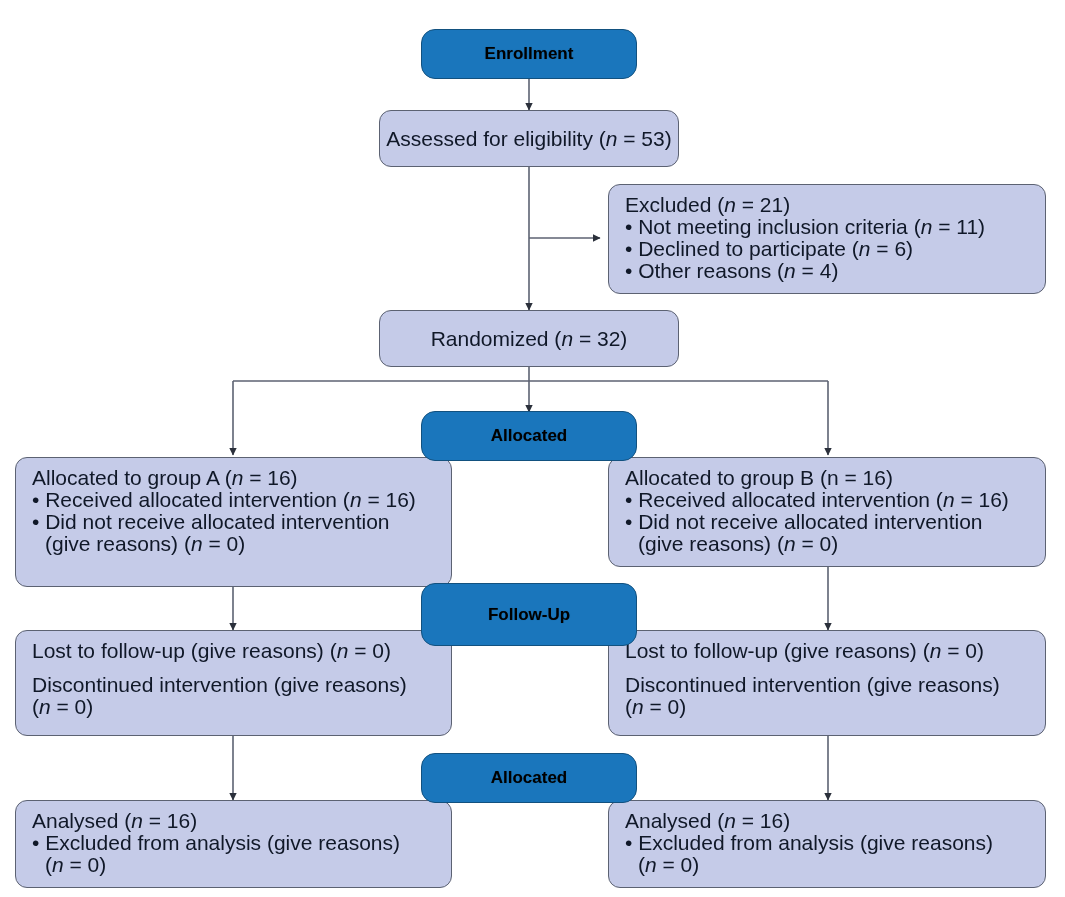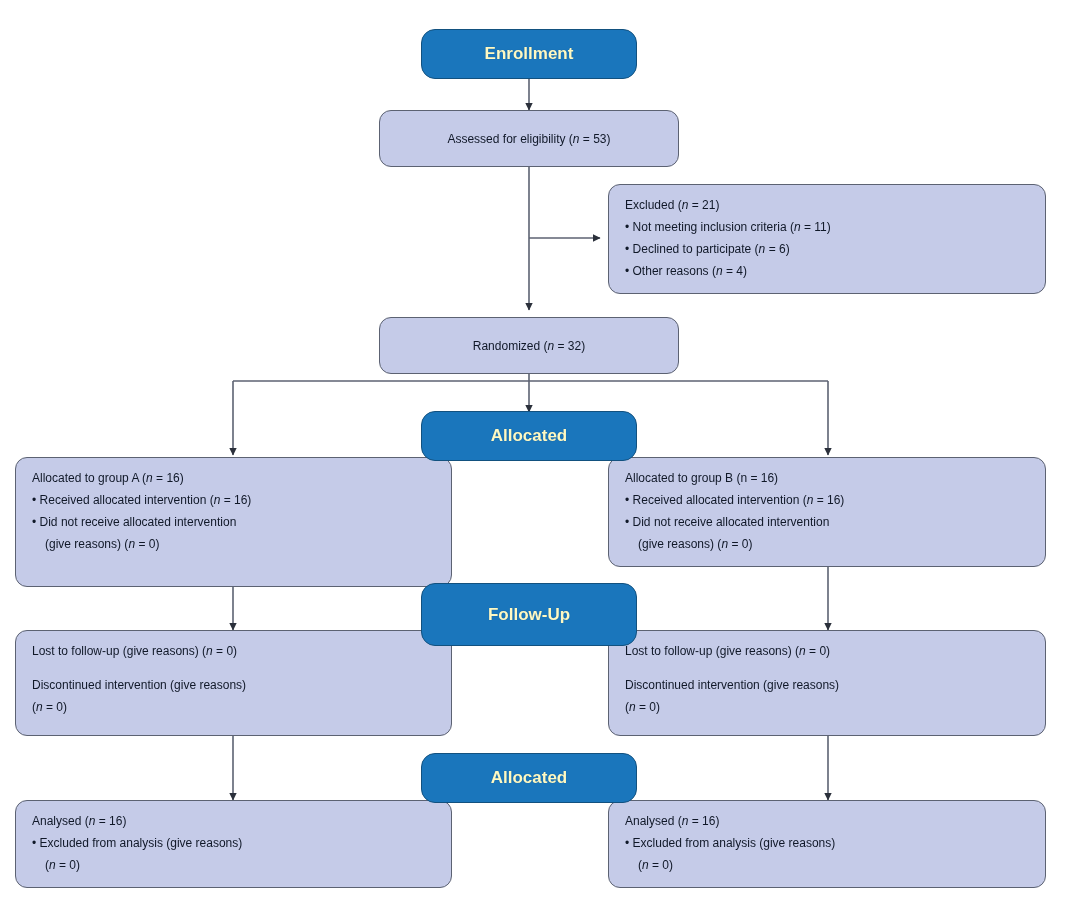--- a/index.html
+++ b/index.html
@@ -25,38 +25,38 @@
     height: 897px;
     pointer-events: none;
   }
   .node {
     position: absolute;
     box-sizing: border-box;
     border-radius: 12px;
     border: 1.2px solid #5c6272;
     background: #c5cbe8;
     color: #101828;
-    font-size: 12px;
+    font-size: 21px;
     line-height: 22px;
     padding: 9px 14px 9px 16px;
   }
   .node.center-text {
     display: flex;
     align-items: center;
     justify-content: center;
     padding: 0;
     text-align: center;
   }
   .banner {
     position: absolute;
     box-sizing: border-box;
     border-radius: 14px;
     border: 1.2px solid #12517f;
     background: #1a76bc;
-    color: #fef9c3;
+    color: #000000;
     font-size: 17px;
     font-weight: bold;
     display: flex;
     align-items: center;
     justify-content: center;
     text-shadow: 0 0 1px rgba(0,0,0,.25);
     z-index: 5;
   }
   .ln { display: block; white-space: nowrap; }
   .bullet {
@@ -118,21 +118,21 @@
     <span>Assessed for eligibility (<i>n</i> = 53)</span>
   </div>
 
   <div class="node" style="left:608px; top:184px; width:438px; height:110px;">
     <span class="ln">Excluded (<i>n</i> = 21)</span>
     <span class="bullet">• Not meeting inclusion criteria (<i>n</i> = 11)</span>
     <span class="bullet">• Declined to participate (<i>n</i> = 6)</span>
     <span class="bullet">• Other reasons (<i>n</i> = 4)</span>
   </div>
 
-  <div class="node center-text" style="left:379px; top:310px; width:300px; height:57px;margin-top:7px;">
+  <div class="node center-text" style="left:379px; top:310px; width:300px; height:57px;">
     <span>Randomized (<i>n</i> = 32)</span>
   </div>
 
   <div class="banner" style="left:421px; top:411px; width:216px; height:50px;">
     <span>Allocated</span>
   </div>
 
   <div class="node" style="left:15px; top:457px; width:437px; height:130px;">
     <span class="ln">Allocated to group A (<i>n</i> = 16)</span>
     <span class="bullet">• Received allocated intervention (<i>n</i> = 16)</span>

